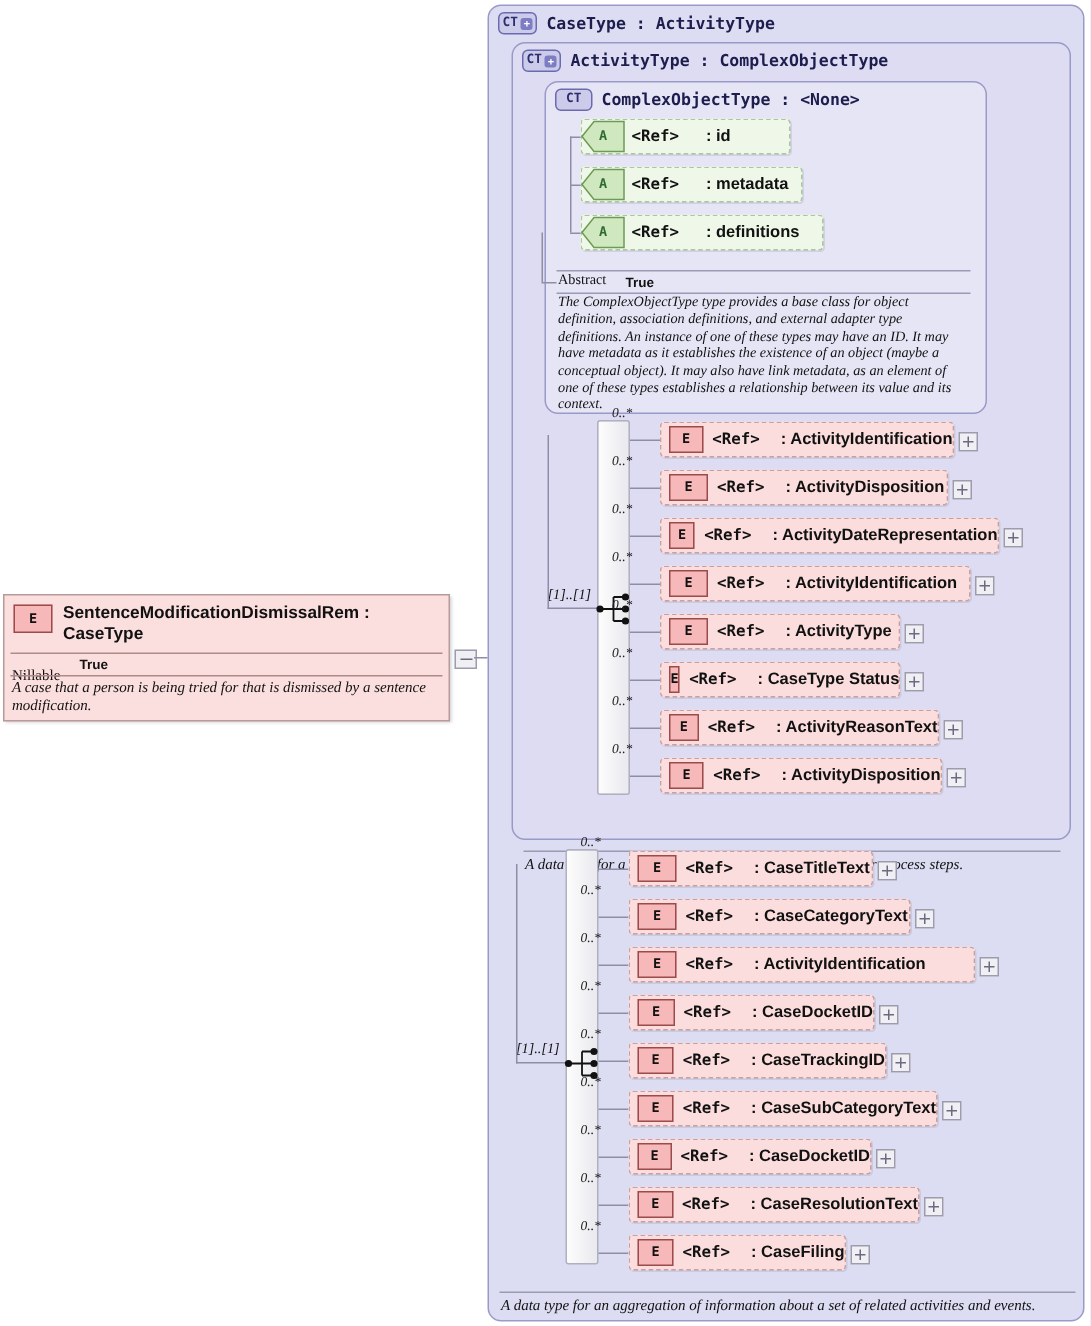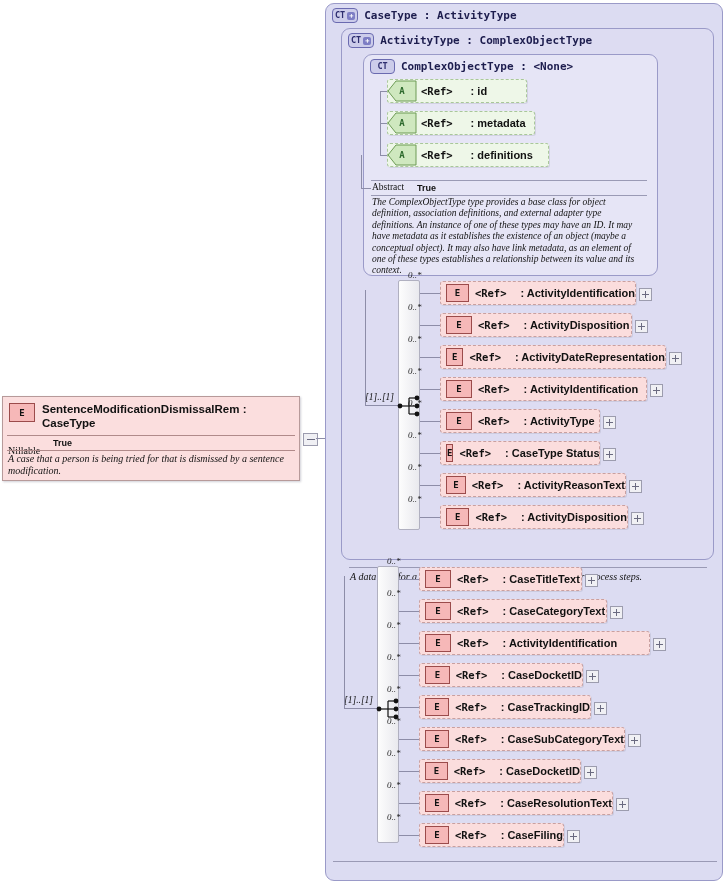--- a/index.html
+++ b/index.html
@@ -220,20 +220,21 @@
 
 <div class="minusbox" style="left:303px;top:433px;"></div>
 <div class="hline" style="left:316px;top:438px;width:9px;"></div>
 
 <div class="abs ctbox" style="left:325px;top:3px;width:398px;height:878px;">
   <div class="ct-header">
     <span class="ct-badge">CT<span class="plus">+</span></span>
     <span class="ct-title">CaseType : ActivityType</span>
   </div>
   <div class="footer-sep" style="left:7px;top:857px;width:384px;"></div>
+  <div class="type-footer" style="left:8px;top:861px;">A data type for an aggregation of information about a set of related activities and events.</div>
 </div>
 
 <div class="abs ctbox lvl2" style="left:341px;top:28px;width:373px;height:532px;">
   <div class="ct-header">
     <span class="ct-badge">CT<span class="plus">+</span></span>
     <span class="ct-title">ActivityType : ComplexObjectType</span>
   </div>
   <div class="footer-sep" style="left:7px;top:538px;width:358px;"></div>
   <div class="type-footer" style="left:8px;top:542px;">A data type for a single or set of related actions, events, or process steps.</div>
 </div>

